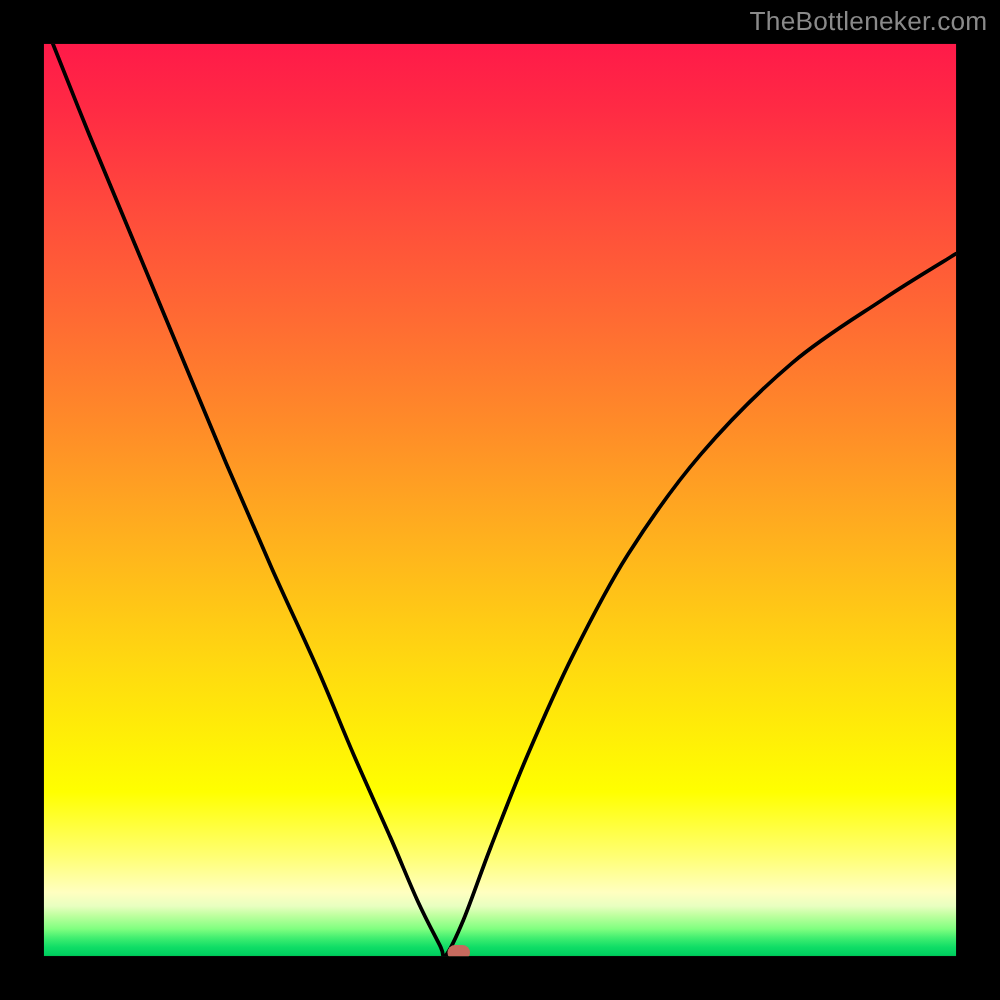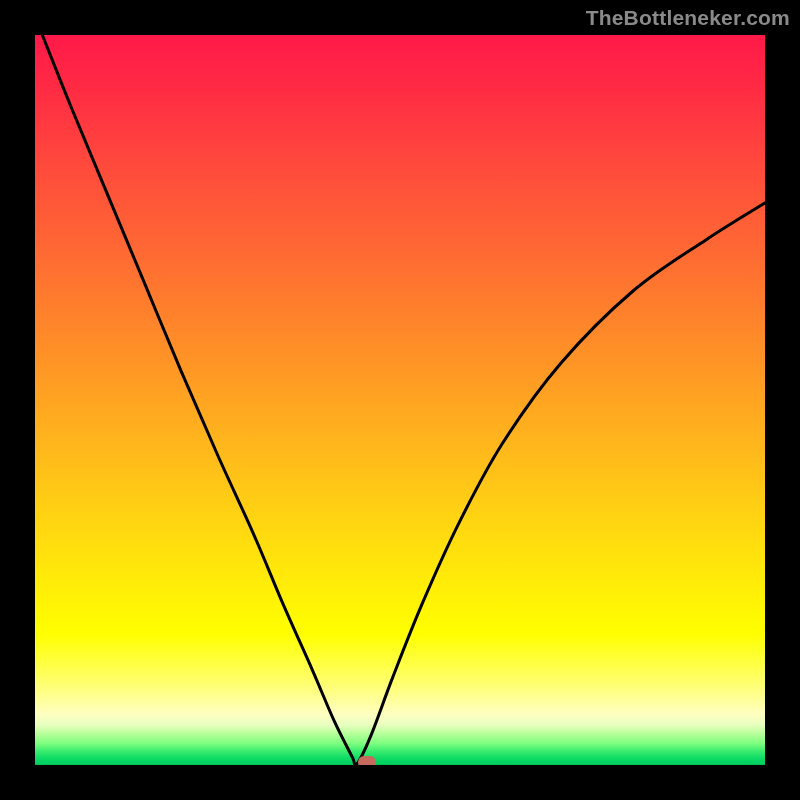--- a/index.html
+++ b/index.html
@@ -50,21 +50,21 @@
       #00d060 99.8%,
       #00c050 100%
     );
   }
   .watermark {
     position: absolute;
     top: 6px;
     right: 10px;
     color: #8a8a8a;
     font-size: 21px;
-    font-weight: 700;
+    font-weight: 400;
     letter-spacing: 0.2px;
     z-index: 5;
     margin-left: 20px;
   }
   svg.curve {
     position: absolute;
     inset: 0;
   }
   .marker {
     position: absolute;

